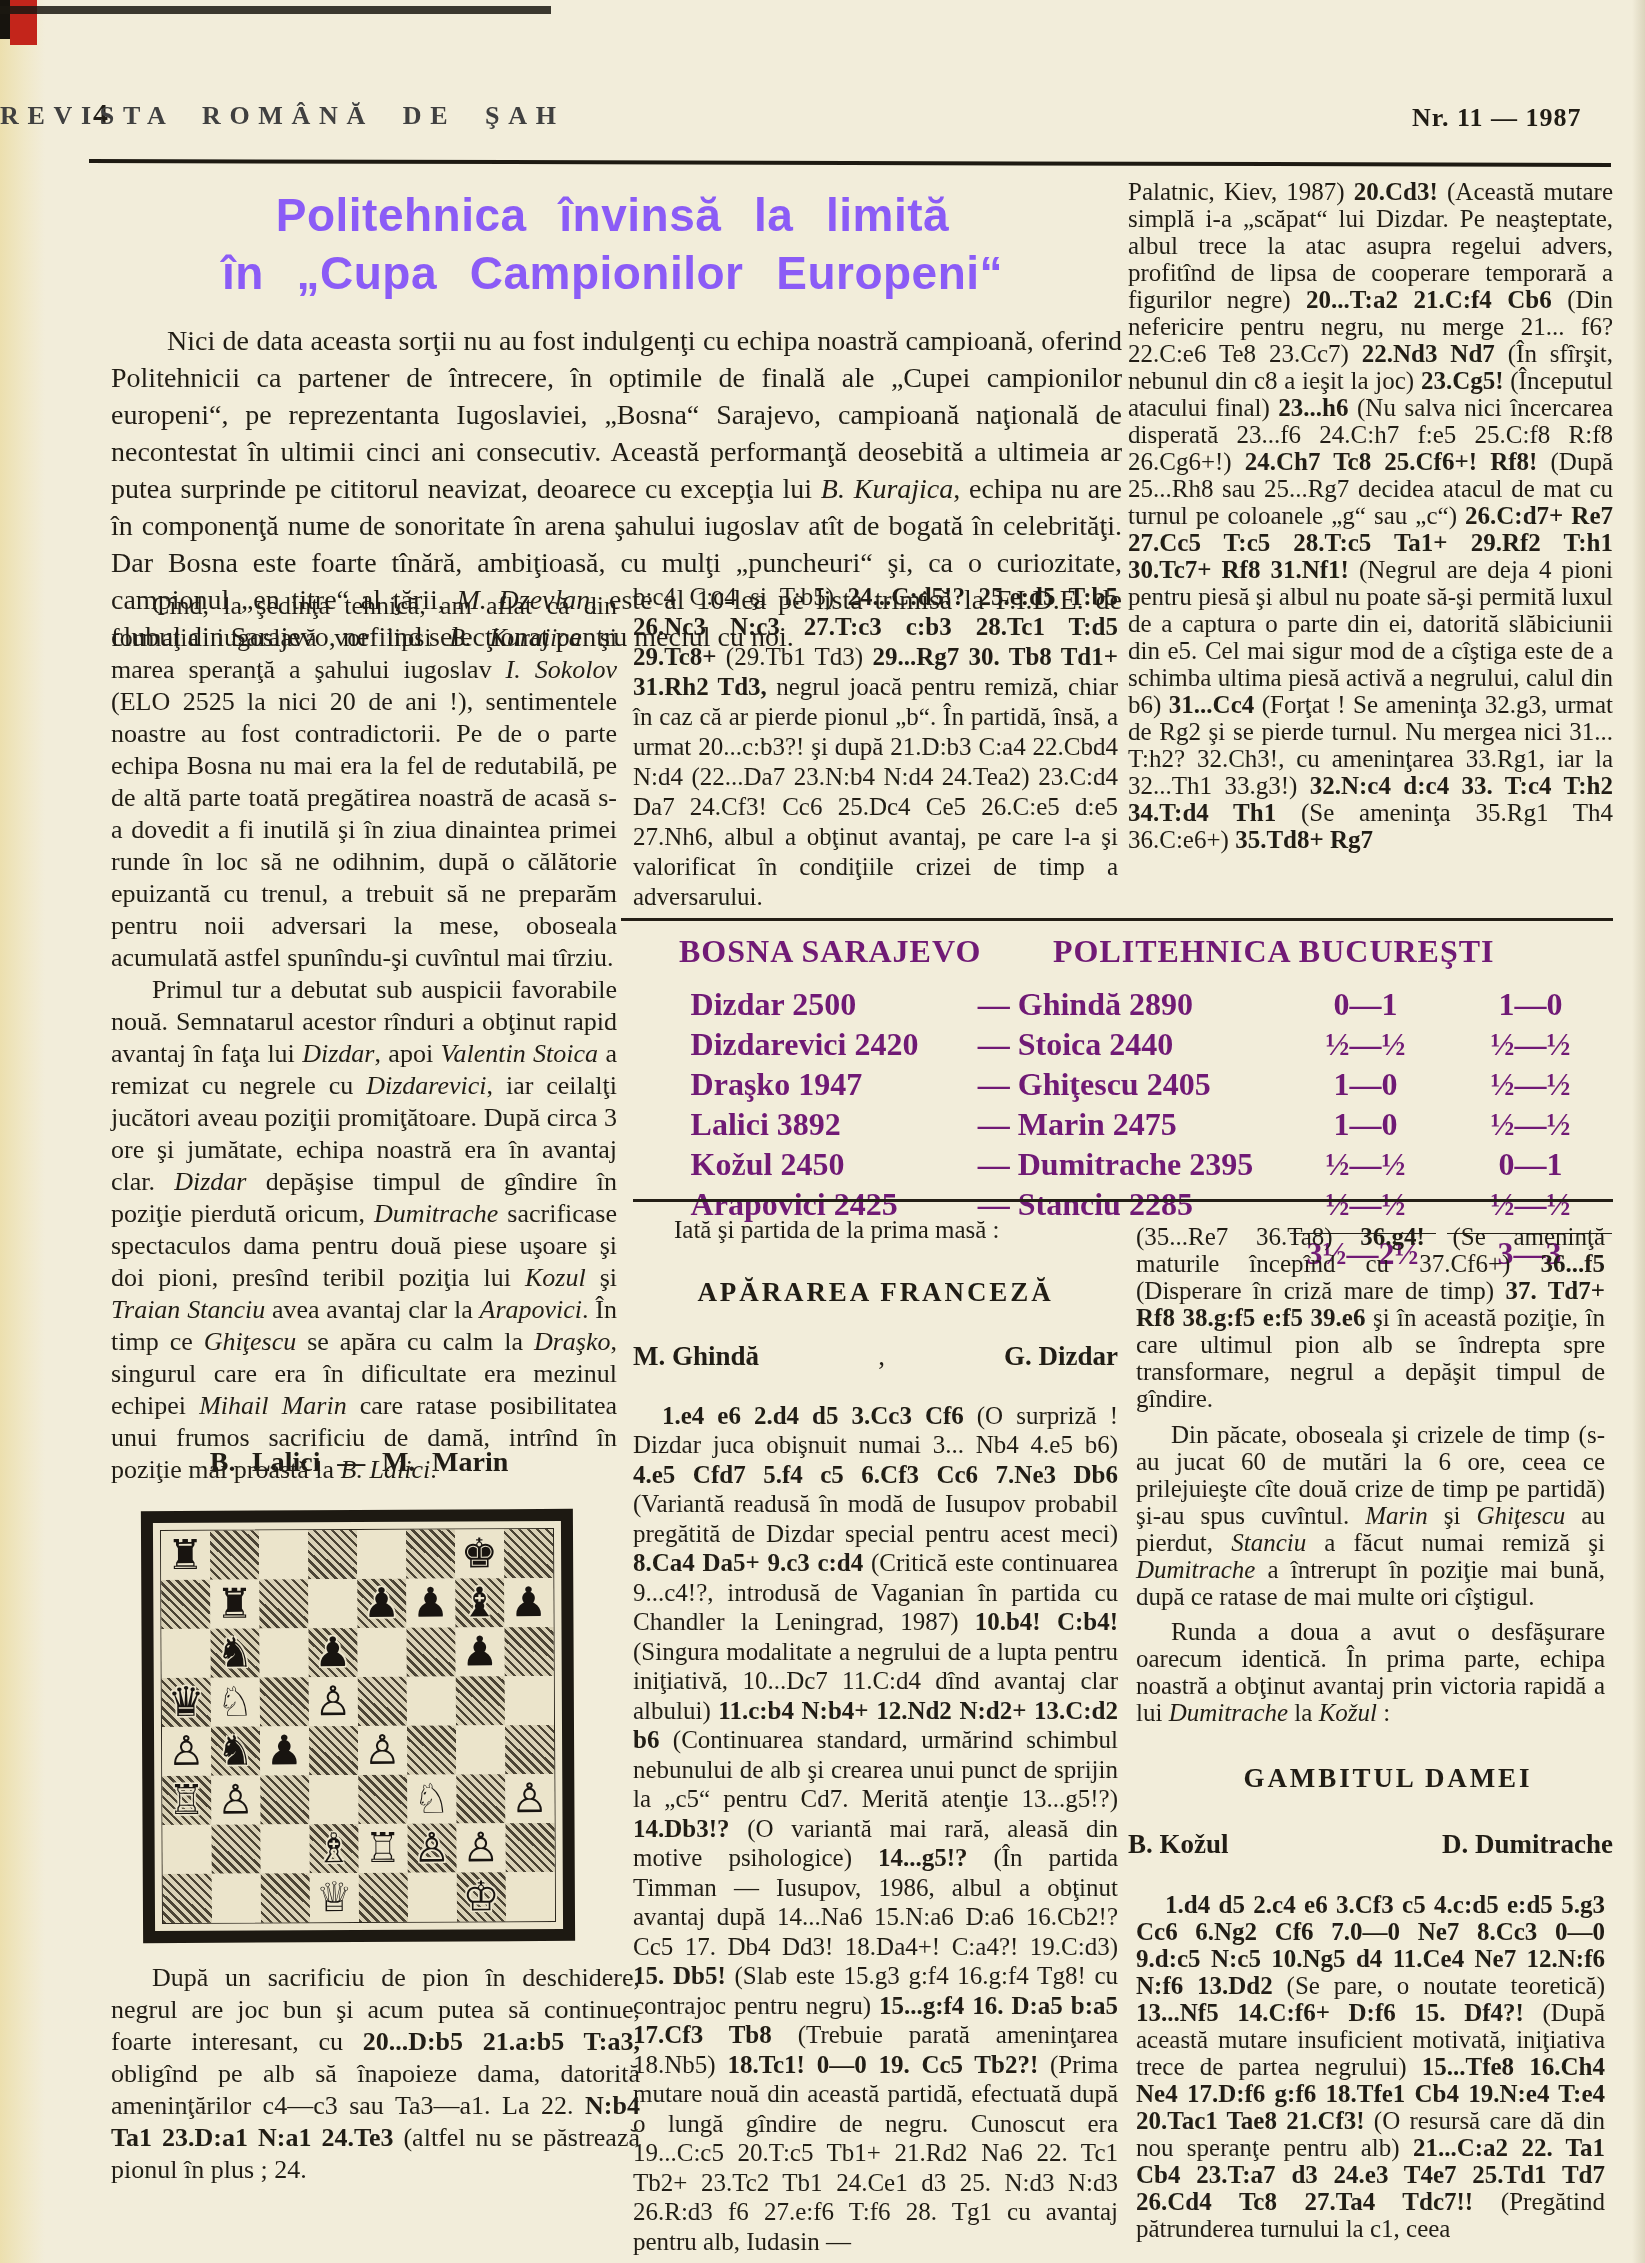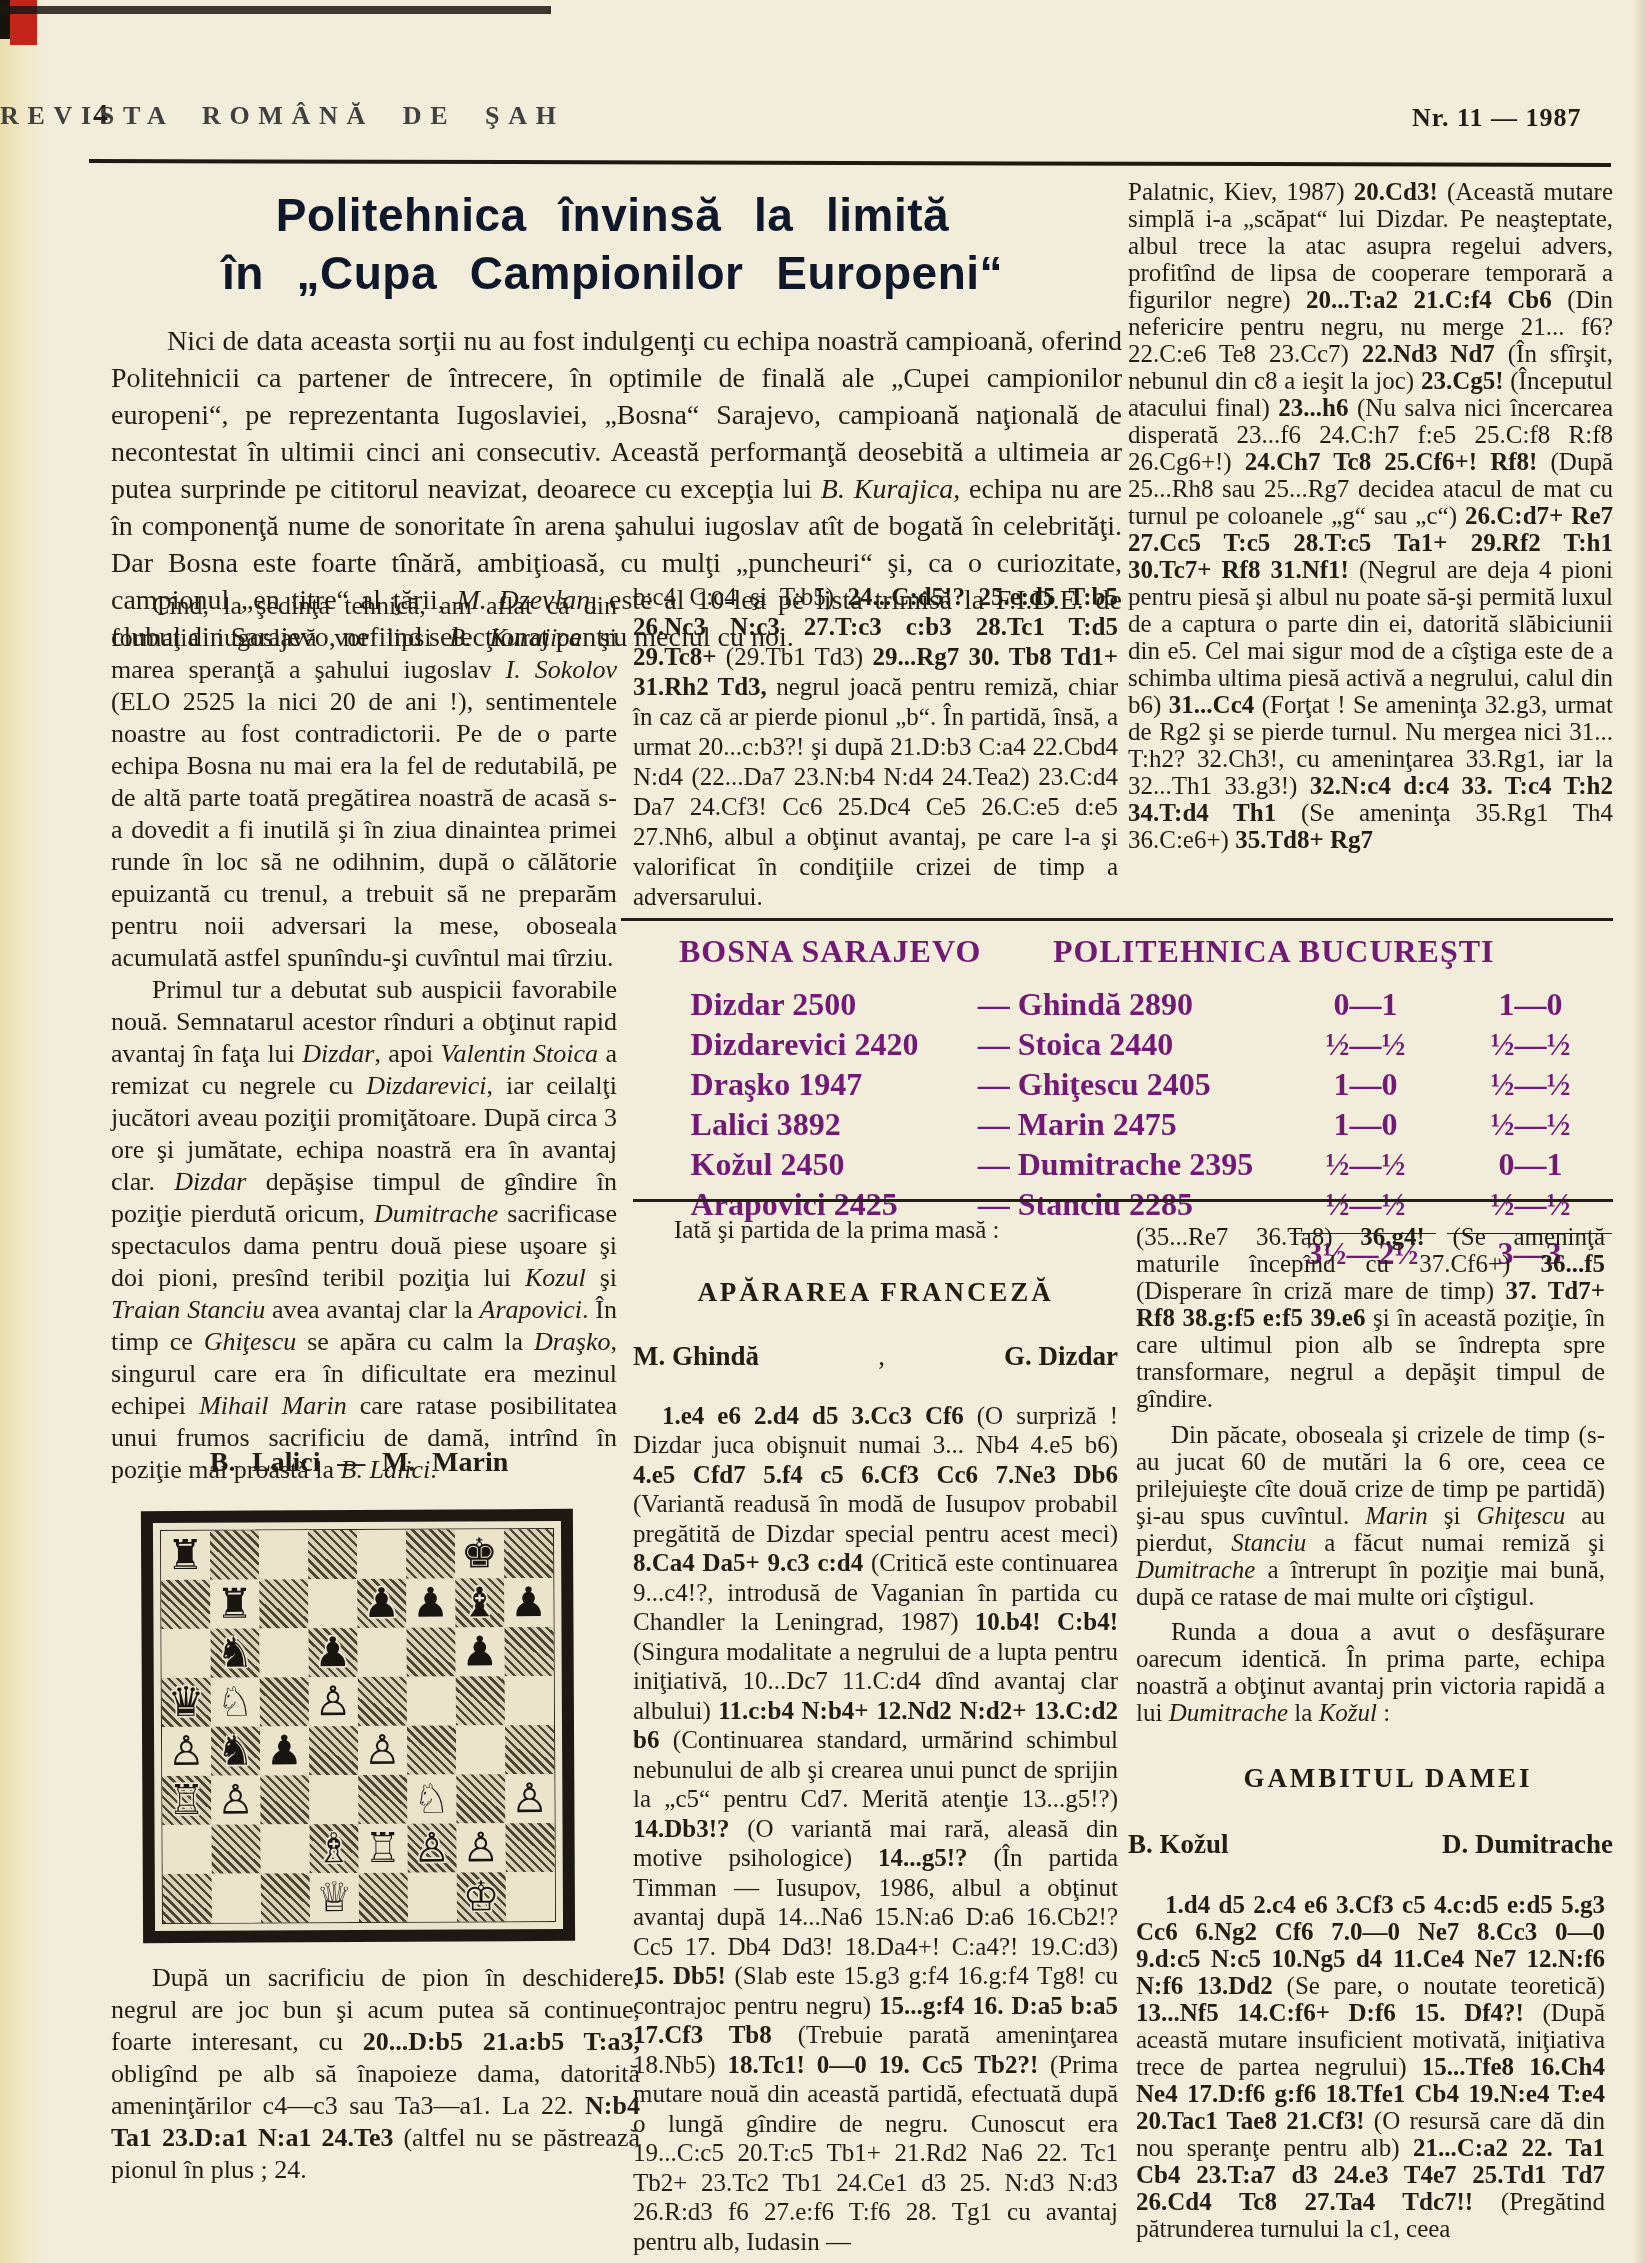--- a/index.html
+++ b/index.html
@@ -9,21 +9,21 @@
   .edge-right{position:absolute;right:0;top:0;width:13.6px;height:100%;background:linear-gradient(270deg,#d9d2ba,rgba(242,237,218,0));}
   .corner-black{position:absolute;left:0;top:0;width:21.3px;height:39px;background:#17140e;}
   .corner-red{position:absolute;left:9.7px;top:0;width:27px;height:45px;background:#c3251b;}
   .top-smudge{position:absolute;left:0;top:5.8px;width:551px;height:8.7px;background:#1b1811;opacity:.85;}
 
   .hdr-page{position:absolute;left:93px;top:97px;font-size:30px;font-weight:bold;}
   .hdr-title{position:absolute;left:0;top:101px;width:100%;text-align:left;font-size:26px;font-weight:bold;letter-spacing:8.7px;word-spacing:13.6px;color:#404040;}
   .hdr-issue{position:absolute;left:1412px;top:103px;font-size:26px;font-weight:bold;letter-spacing:1px;}
   .hdr-rule{position:absolute;left:89px;top:161px;width:1522px;height:3.9px;background:#1e1a12;transform:rotate(.15deg);}
 
-  .title{position:absolute;left:112px;top:186px;width:1001px;text-align:center;font-family:"Liberation Sans",sans-serif;font-weight:bold;font-size:46px;line-height:58px;color:#0f172a;word-spacing:19.4px;letter-spacing:0.5px;}
+  .title{position:absolute;left:112px;top:186px;width:1001px;text-align:center;font-family:"Liberation Sans",sans-serif;font-weight:bold;font-size:46px;line-height:58px;color:#8b5cf6;word-spacing:19.4px;letter-spacing:0.5px;}
   .intro{position:absolute;left:111px;top:322px;width:1011px;font-size:28px;line-height:37px;text-align:justify;}
   .intro p{margin:0;text-indent:56px;}
 
   .colL{position:absolute;left:111px;top:590px;width:506px;font-size:26px;line-height:32px;text-align:justify;}
   .colL p{margin:0;text-indent:41px;}
   .caption{position:absolute;left:126px;top:1446px;width:466px;text-align:center;font-size:28px;font-weight:bold;word-spacing:9.7px;}
 
   .diagram{position:absolute;left:142px;top:1510px;border:12.6px solid #1d1912;background:#ece5cd;padding:6.8px;transform:rotate(-.3deg);}
   .board{display:grid;grid-template-columns:repeat(8,49px);grid-template-rows:repeat(8,49px);border:1.9px solid #2a251c;}
   .sq{position:relative;}

